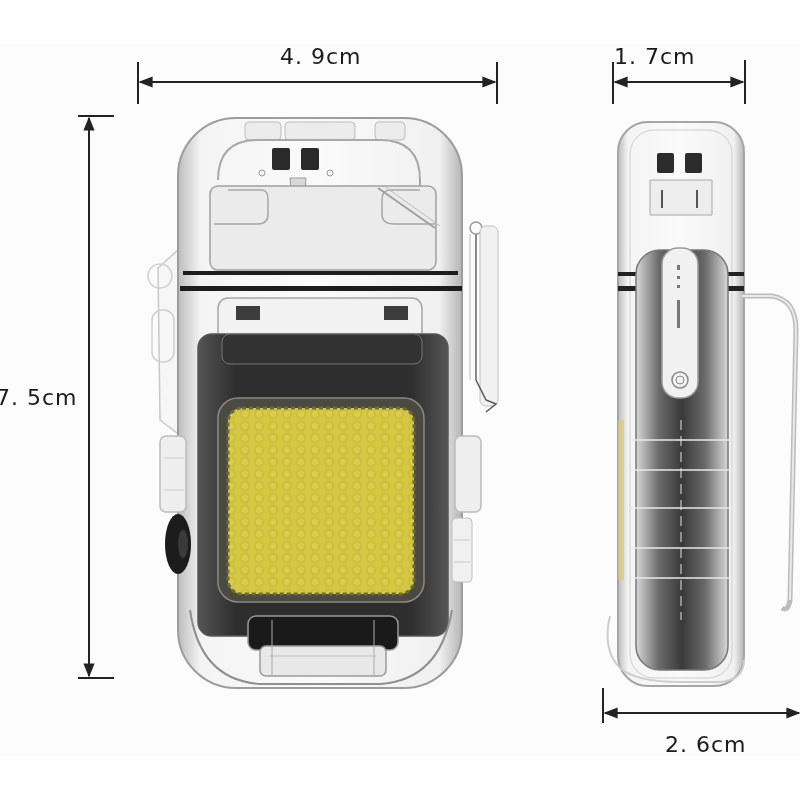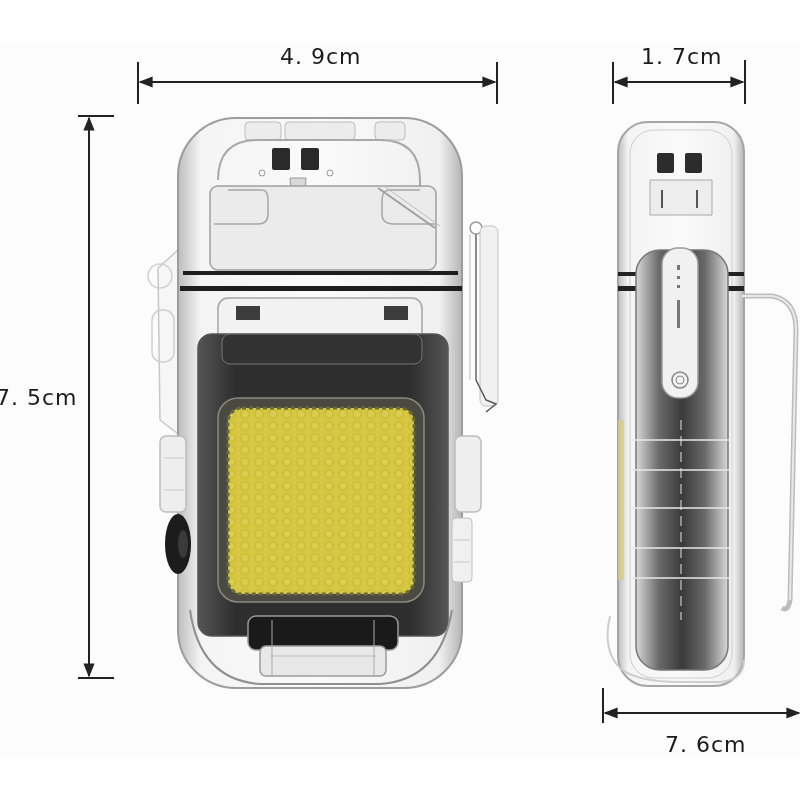--- a/index.html
+++ b/index.html
@@ -178,15 +178,15 @@
     <path d="M742 296 L772 296 Q796 300 796 330 L790 600 Q788 612 782 608" fill="none" stroke="#bcbcbc" stroke-width="5"></path>
     <path d="M742 296 L772 296 Q796 300 796 330 L790 600" fill="none" stroke="#e9e9e9" stroke-width="2"></path>
 
     <path d="M610 616 Q602 650 620 668 Q636 682 680 682 L720 682 Q744 680 744 660" fill="none" stroke="#cdcdcd" stroke-width="2"></path>
 
     <rect x="618" y="420" width="6" height="160" fill="#dbc97a" opacity="0.7"></rect>
   </g>
 </svg>
 
 <div class="dim-label" style="left:280px; top:46px;">4. 9cm</div>
-<div class="dim-label" style="left:641px; top:46px;">1. 7cm</div>
+<div class="dim-label" style="left:614px; top:46px;">1. 7cm</div>
 <div class="dim-label" style="left:-4px; top:387px;">7. 5cm</div>
-<div class="dim-label" style="left:665px; top:734px;">7. 6cm</div>
+<div class="dim-label" style="left:665px; top:734px;">2. 6cm</div>
 
 </body></html>

